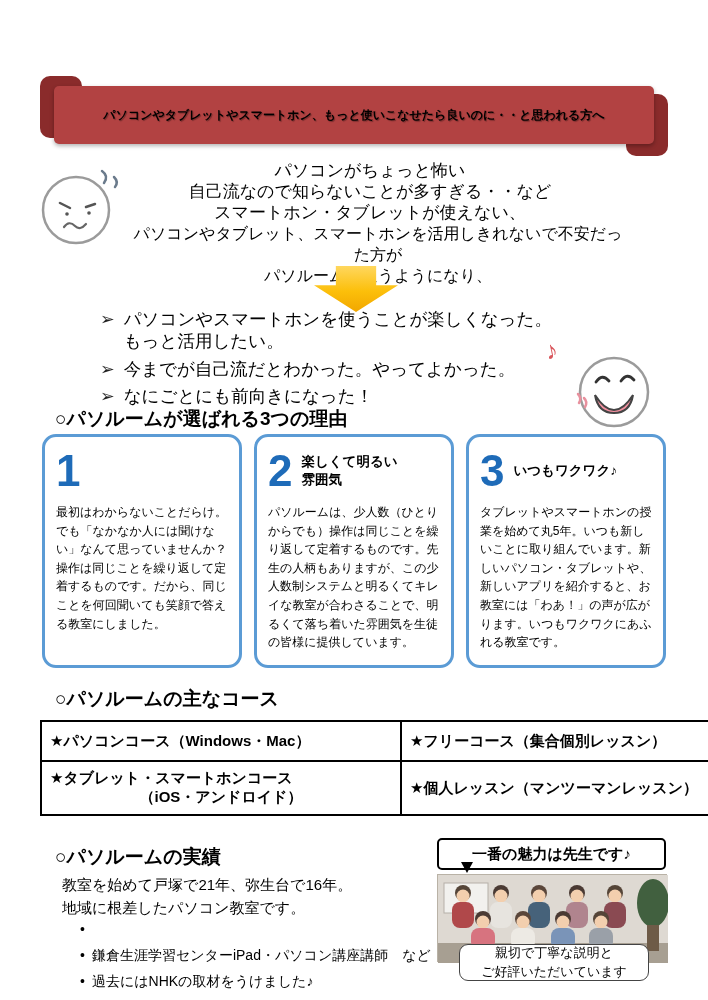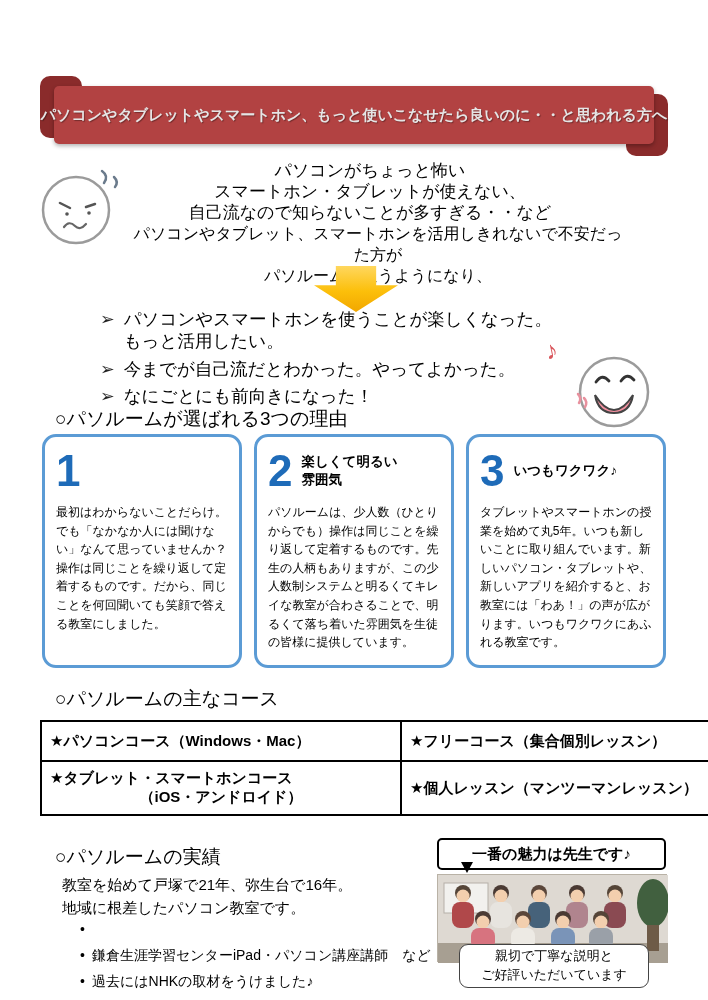--- a/index.html
+++ b/index.html
@@ -16,21 +16,21 @@
   .banner .end { position:absolute; background:#8a2b2b; border-radius:10px; width:42px; height:62px; }
   .banner .end.left  { left:0; top:0; }
   .banner .end.right { right:0; bottom:0; }
   .banner .main {
     position:absolute; left:14px; top:10px; width:600px; height:58px;
     background:#b24242; border-radius:5px;
     display:flex; align-items:center; justify-content:center;
     box-shadow:0 2px 4px rgba(0,0,0,.3);
   }
   .banner .main span {
-    color:#e5e5e5; font-weight:bold; font-size:15px; white-space:nowrap;
+    color:#000000; font-weight:bold; font-size:12px; white-space:nowrap;
     text-shadow:1px 1px 1px rgba(0,0,0,.35); letter-spacing:0;
   }
 
   
   .worried-face { position:absolute; left:34px; top:163px; }
   .intro { position:absolute; left:110px; top:160px; width:520px; text-align:center; }
   .intro .b { font-weight:normal; font-size:17px; line-height:21px; }
   .intro .r { font-size:16px; line-height:21px;margin-left:16px; }
 
   
@@ -45,21 +45,21 @@
   .benefit { display:flex; line-height:1.28; margin-bottom:5px; }
   .benefit .b-icon { margin-right:9px; color:#222; }
 
   .music-note {
     position:absolute; left:545px; top:336px; font-size:25px; font-weight:bold;
     color:#d9565c; transform:rotate(-12deg);
   }
   .happy-face { position:absolute; left:562px; top:348px; }
 
   
-  .h1 { position:absolute; font-weight:normal; font-size:19px; color:#000; white-space:nowrap; }
+  .h1 { position:absolute; font-weight:bold; font-size:19px; color:#000; white-space:nowrap; }
   .h-reasons { left:55px; top:406px; }
   .h-courses { left:55px; top:686px; }
   .h-ach     { left:55px; top:844px; }
 
   
   .cards { position:absolute; left:42px; top:434px; width:626px; display:flex; gap:12px; }
   .card {
     width:200px; height:234px; background:#fff;
     border:3px solid #5b9bd5; border-radius:14px; padding:8px 11px; overflow:hidden;
   }
@@ -93,21 +93,21 @@
     display:flex; align-items:center; justify-content:center;
     font-weight:bold; font-size:15px;
   }
   .callout-top::after {
     content:""; position:absolute; left:22px; bottom:-11px;
     border:6px solid transparent; border-top:11px solid #000;
   }
   .photo { position:absolute; left:437px; top:874px; width:230px; height:88px; z-index:1;
            border:1px solid #b9b2a6; }
   .callout-bottom {
-    position:absolute; left:459px; top:944px; width:190px; height:44px; z-index:4;
+    position:absolute; left:459px; top:944px; width:190px; height:37px; z-index:4;
     background:#fff; border:1.5px solid #444; border-radius:9px;
     display:flex; align-items:center; justify-content:center; text-align:center;
     font-size:13px; line-height:1.45;
   }
 </style>
 </head>
 <body>
 
 <div class="page">
 
@@ -127,22 +127,22 @@
       <circle cx="33" cy="51" r="1.8" fill="#555"></circle>
       <circle cx="55" cy="50" r="1.8" fill="#555"></circle>
       <path d="M30 64 q5 -7 11 -1 q5 5 11 -2" stroke="#666" stroke-width="2.2" fill="none" stroke-linecap="round"></path>
       <path d="M68 8 q7 5 2 12" stroke="#6b7b8c" stroke-width="2.5" fill="none" stroke-linecap="round"></path>
       <path d="M80 14 q5 5 1 10" stroke="#6b7b8c" stroke-width="2.5" fill="none" stroke-linecap="round"></path>
     </svg>
   </div>
 
   <div class="intro">
     <div class="b">パソコンがちょっと怖い</div>
+    <div class="b">自己流なので知らないことが多すぎる・・など</div>
     <div class="b">スマートホン・タブレットが使えない、</div>
-    <div class="b">自己流なので知らないことが多すぎる・・など</div>
     <div class="r">パソコンやタブレット、スマートホンを活用しきれないで不安だった方が</div>
     <div class="r">パソルームに通うようになり、</div>
   </div>
 
   <div class="down-arrow"></div>
 
   <div class="benefits">
     <div class="benefit">
       <span class="b-icon">➢</span>
       <span class="pre">パソコンやスマートホンを使うことが楽しくなった。

